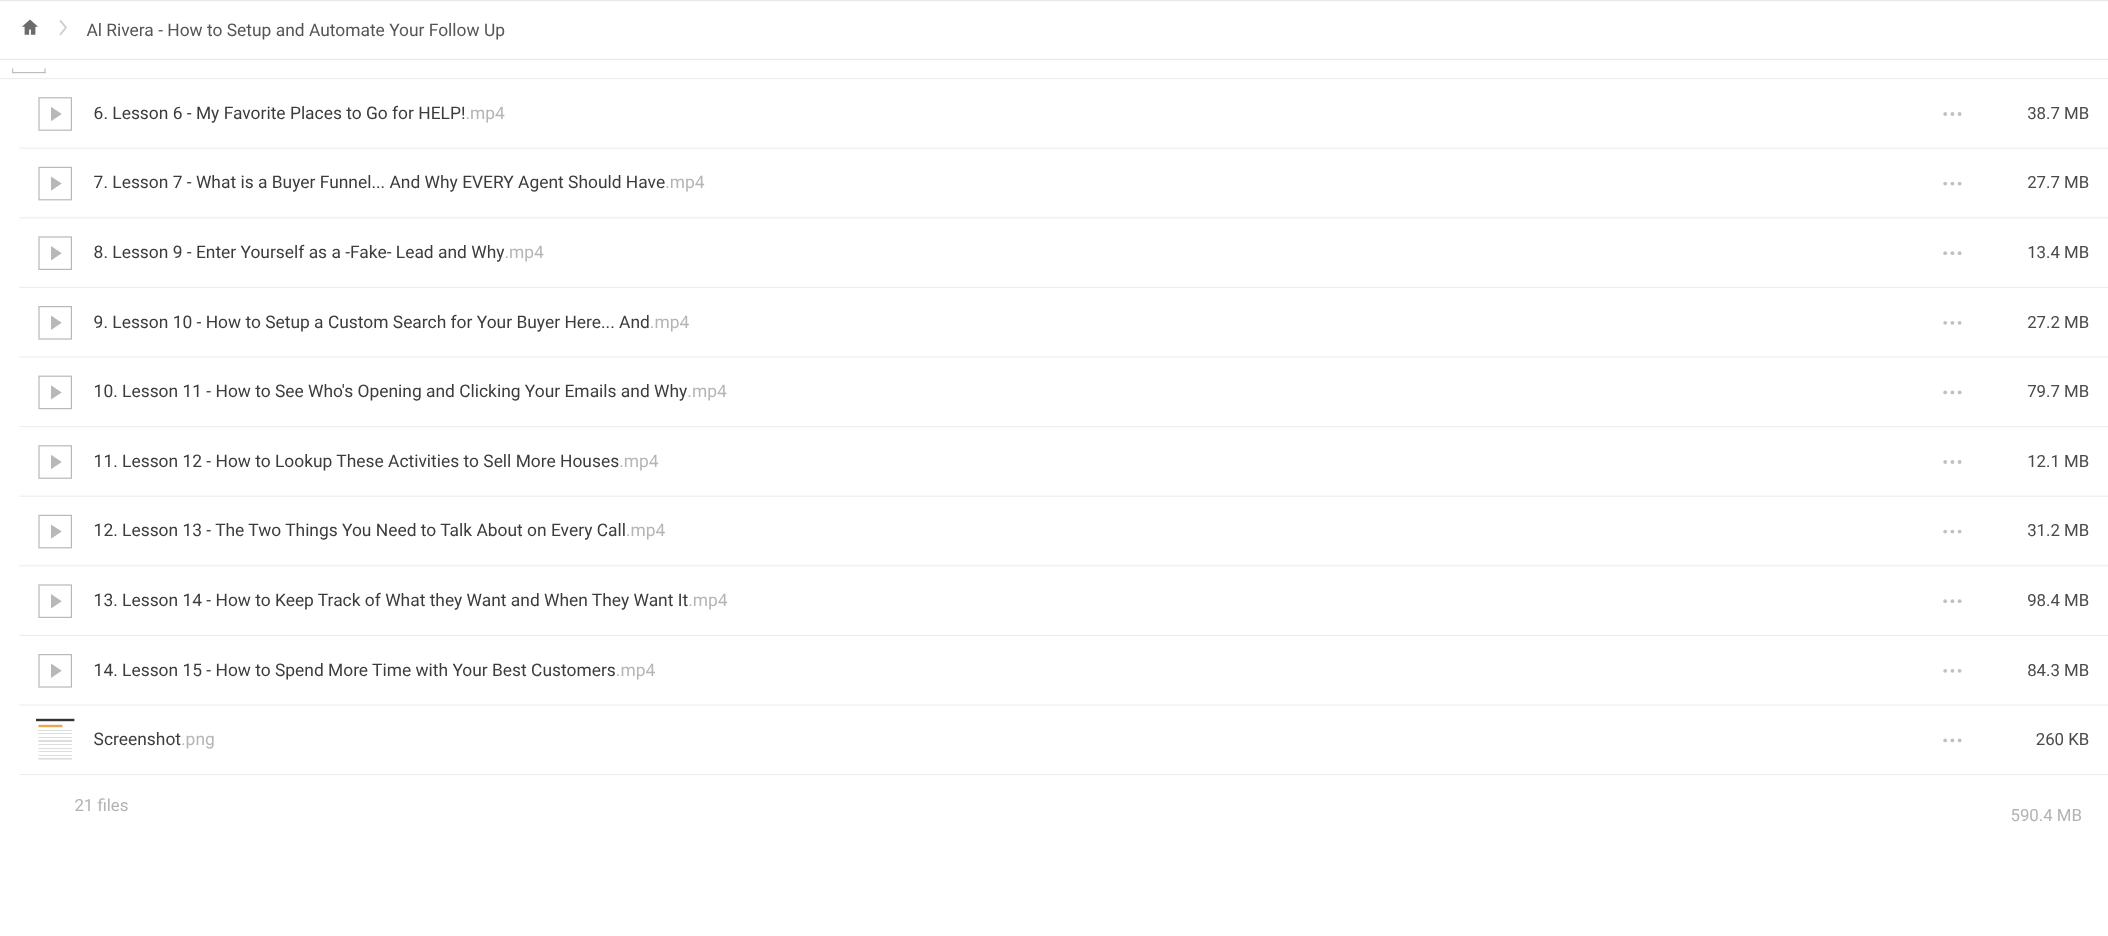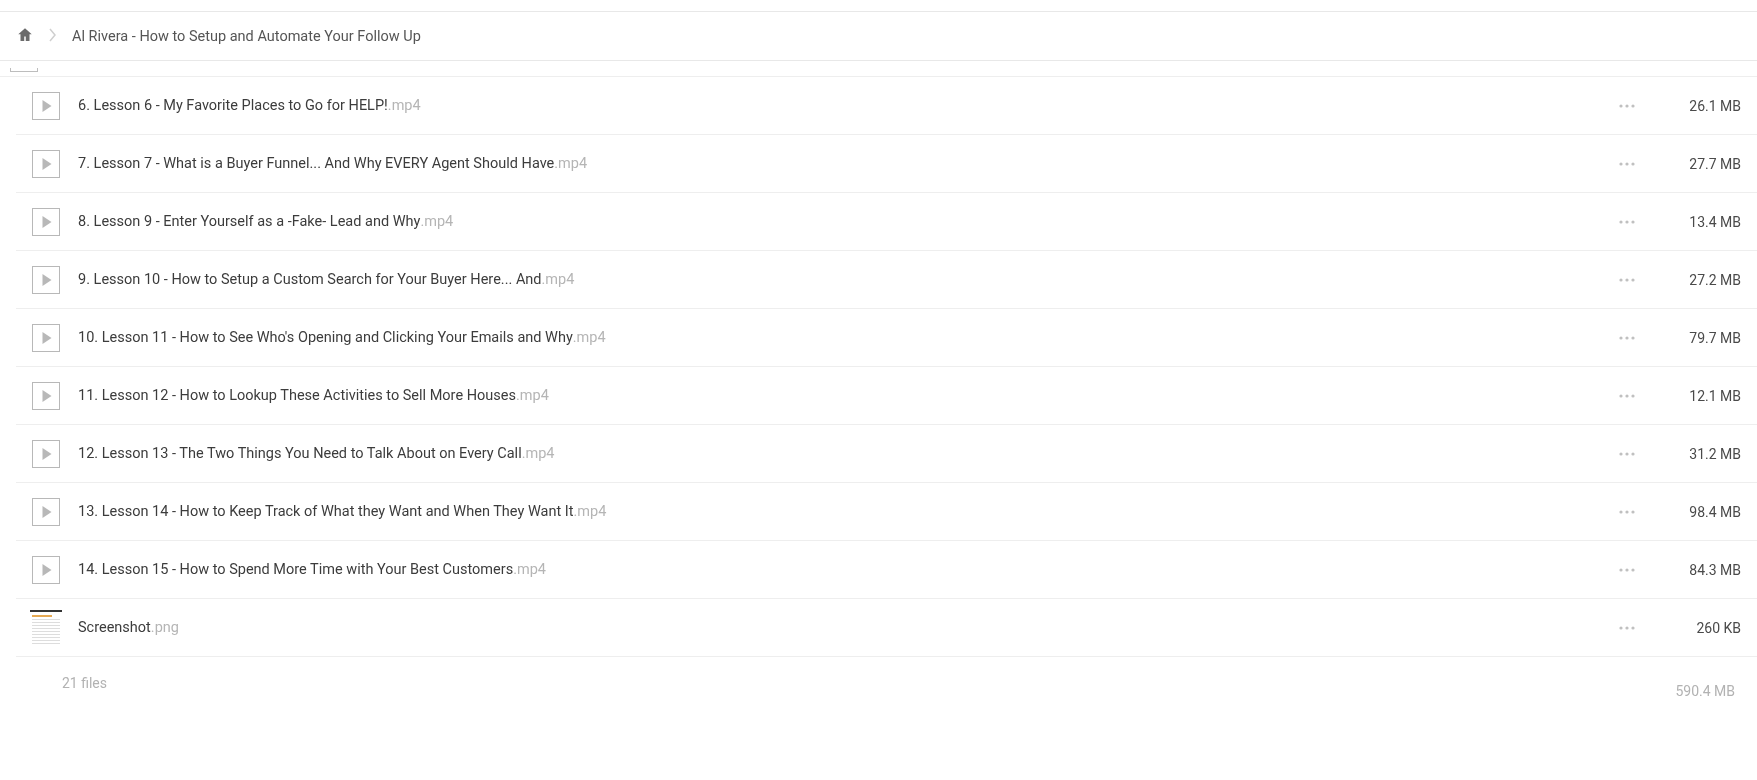--- a/index.html
+++ b/index.html
@@ -14,21 +14,20 @@
     background: #ffffff;
   }
   .breadcrumb-bar {
     display: flex;
     align-items: center;
     height: 50px;
     padding: 0 16px;
     border-top: 1px solid #e8e8e8;
     border-bottom: 1px solid #e8e8e8;
     gap: 14px;
-    margin-top: 11px;
   }
   .home-icon {
     width: 18px;
     height: 18px;
     fill: #6b6b6b;
     cursor: pointer;
   }
   .chevron-icon {
     width: 10px;
     height: 16px;
@@ -211,21 +210,21 @@
         <span>6. Lesson 6 - My Favorite Places to Go for HELP!</span>
         <span class="ext">.mp4</span>
       </div>
       <div class="more-cell">
         <svg viewBox="0 0 18 6">
           <circle cx="3" cy="3" r="1.6"></circle>
           <circle cx="9" cy="3" r="1.6"></circle>
           <circle cx="15" cy="3" r="1.6"></circle>
         </svg>
       </div>
-      <div class="size-cell">26.1 MB</div>
+      <div class="size-cell">38.7 MB</div>
     </div>
     <div class="row">
       <div class="icon-cell">
         <div class="video-thumb">
           <svg viewBox="0 0 10 12">
             <path d="M1 0l9 6-9 6z"></path>
           </svg>
         </div>
       </div>
       <div class="name-cell">

